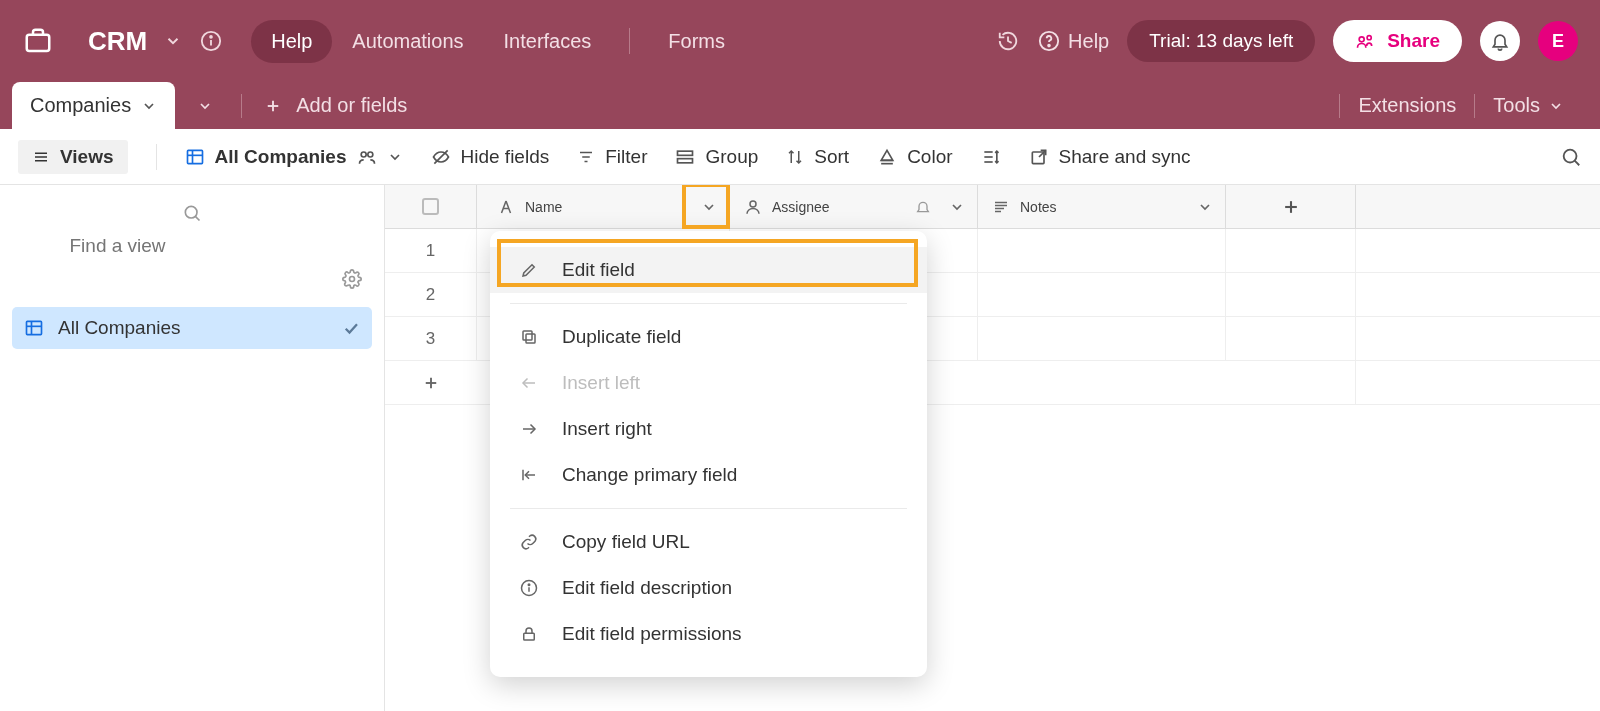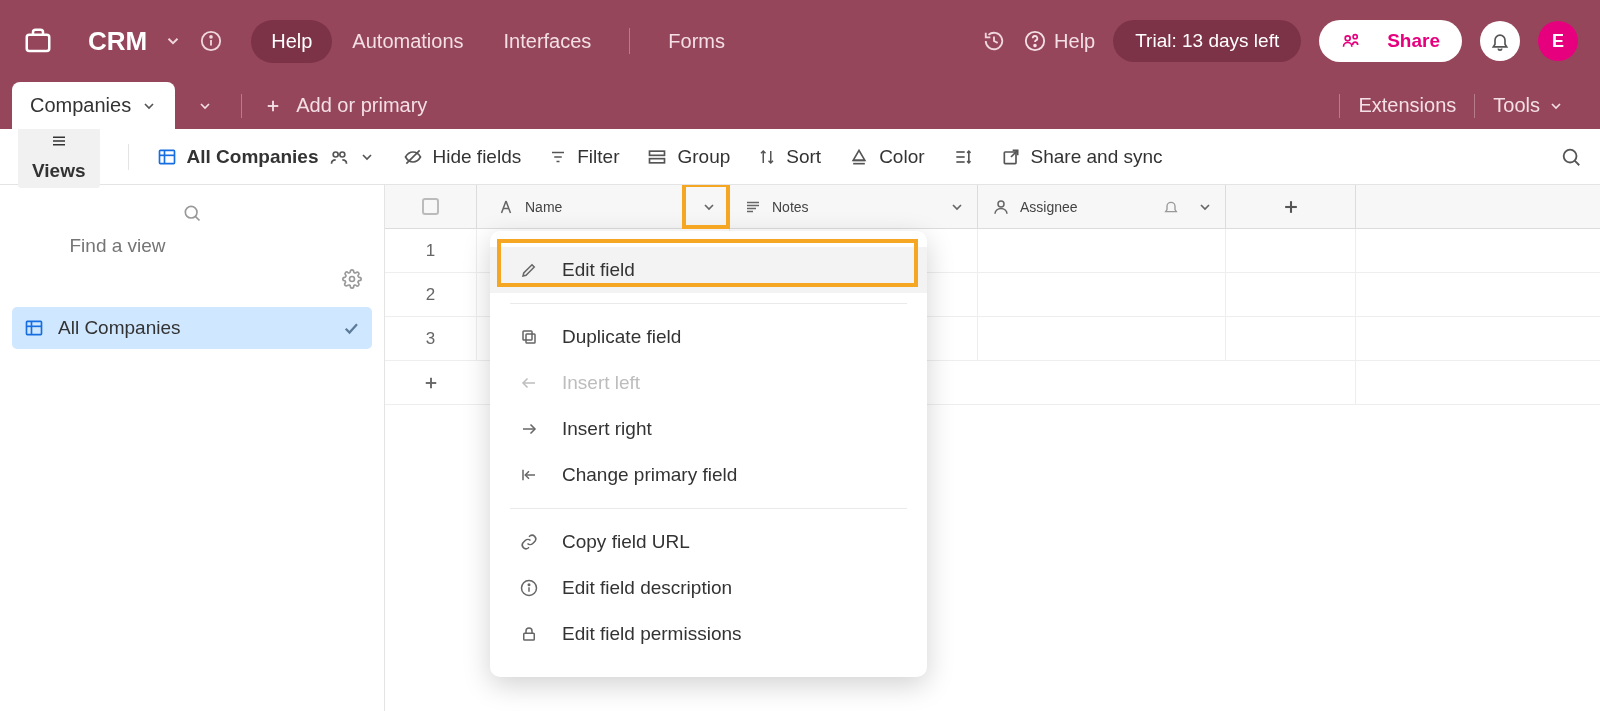--- a/index.html
+++ b/index.html
@@ -7,36 +7,36 @@
   .topbar { background: #96465b; height: 82px; display: flex; align-items: center; padding: 0 22px; gap: 14px; color: #fff; }
   .brand-icon { width: 32px; height: 32px; display:flex; align-items:center; justify-content:center; }
   .brand-title { font-size: 26px; font-weight: 700; color:#fff; margin-left:20px; }
   .top-icon { width: 24px; height: 24px; display:inline-flex; align-items:center; justify-content:center; color:#f0d7dd; }
   .nav-group { display:flex; align-items:center; margin-left: 14px; gap: 0; }
   .nav-pill { padding: 10px 20px; border-radius: 22px; font-size: 20px; color:#f3dfe5; cursor:pointer; }
   .nav-pill.active { background:#7d3347; color:#fff; }
   .nav-sep { width:1px; height:26px; background:#b77b8a; margin: 0 18px; }
   .top-right { margin-left:auto; display:flex; align-items:center; gap:18px; }
   .trial-pill { background:#7d3347; color:#fff; font-size:19px; padding:10px 22px; border-radius:26px; }
-  .share-pill { background:#fff; color:#e6007e; font-size:19px; font-weight:600; padding:10px 22px; border-radius:26px; display:flex; align-items:flex-start; gap:26px; }
+  .share-pill { background:#fff; color:#e6007e; font-size:19px; font-weight:600; padding:10px 22px; border-radius:26px; display:flex; align-items:center; gap:12px; }
   .circle-btn { width:40px; height:40px; border-radius:50%; background:#fff; display:flex; align-items:center; justify-content:center; color:#555; }
   .avatar { width:40px; height:40px; border-radius:50%; background:#e6007e; color:#fff; display:flex; align-items:center; justify-content:center; font-weight:600; font-size:18px; }
   .help-wrap { display:flex; align-items:center; gap:8px; color:#f3dfe5; font-size:20px;text-align:right; }
 
   .tabbar { background:#96465b; height:47px; display:flex; align-items:flex-end; padding-left:12px; position:relative; }
   .tab-active { background:#fff; border-radius:8px 8px 0 0; height:47px; display:flex; align-items:center; padding:0 18px; gap:10px; color:#333; font-size:20px; }
   .tab-chevron-slot { width:60px; height:47px; display:flex; align-items:center; justify-content:center; color:#f3dfe5; }
   .tab-add { display:flex; align-items:center; gap:14px; color:#f3dfe5; font-size:20px; padding:0 16px; height:47px; }
   .tab-sep { width:1px; height:24px; background:#b77b8a; margin:0 6px; align-self:center; }
   .tab-right { margin-left:auto; display:flex; align-items:center; height:47px; padding-right:18px; }
   .tab-right-item { color:#f3dfe5; font-size:20px; padding:0 18px; display:flex; align-items:center; gap:8px; height:47px; }
   .tab-right-sep { width:1px; height:24px; background:#b77b8a; }
 
   .toolbar { height:56px; border-bottom:1px solid #e4e4e4; display:flex; align-items:center; padding:0 18px; gap:28px; font-size:19px; color:#333; }
-  .views-btn { background:#f1f1f1; border-radius:3px; padding:6px 14px; display:flex; align-items:center; gap:10px; font-weight:600;flex-direction:column; }
+  .views-btn { background:#f1f1f1; border-radius:3px; padding:6px 14px; display:flex; align-items:center; gap:10px; font-weight:600; }
   .toolbar-sep { width:1px; height:26px; background:#e4e4e4; }
   .toolbar-item { display:flex; align-items:center; gap:10px; cursor:pointer; }
   .blue-icon { color:#166ee1; }
   .toolbar-right { margin-left:auto; display:flex; align-items:center; }
 
   .body-area { display:flex; height: calc(711px - 82px - 47px - 56px); }
   .sidebar { width:385px; border-right:1px solid #e4e4e4; padding:10px 12px; }
   .find-row { display:flex; align-items:center; gap:12px; color:#999; font-size:19px; padding:8px 10px;flex-direction:column; }
   .find-row .gear { margin-left:auto; color:#999; }
   .view-item { display:flex; align-items:center; gap:14px; background:#cfe7ff; border-radius:5px; padding:10px 12px; margin-top:10px; font-size:19px; color:#333; }
@@ -156,21 +156,21 @@
     <svg width="16" height="16" viewBox="0 0 24 24" fill="none" stroke="currentColor" stroke-width="2.5">
         <polyline points="6 9 12 15 18 9"></polyline>
       </svg>
   </div>
   <div class="tab-sep"></div>
   <div class="tab-add">
     <svg width="18" height="18" viewBox="0 0 24 24" fill="none" stroke="currentColor" stroke-width="2.5">
         <line x1="12" y1="5" x2="12" y2="19"></line>
         <line x1="5" y1="12" x2="19" y2="12"></line>
       </svg>
-    <span>Add or primary</span>
+    <span>Add or fields</span>
   </div>
   <div class="tab-right">
     <div class="tab-right-sep"></div>
     <div class="tab-right-item">
       <span>Extensions</span>
     </div>
     <div class="tab-right-sep"></div>
     <div class="tab-right-item">
       <span>Tools</span>
       <svg width="16" height="16" viewBox="0 0 24 24" fill="none" stroke="currentColor" stroke-width="2.5">
@@ -321,51 +321,51 @@
             <path d="M12 4l6 16"></path>
             <line x1="8" y1="14" x2="16" y2="14"></line>
           </svg>
         <span>Name</span>
         <span class="col-chevron">
           <svg width="16" height="16" viewBox="0 0 24 24" fill="none" stroke="#666" stroke-width="2.5">
               <polyline points="6 9 12 15 18 9"></polyline>
             </svg>
         </span>
       </div>
+      <div class="col col-assignee">
+        <svg width="18" height="18" viewBox="0 0 24 24" fill="none" stroke="#666" stroke-width="2">
+            <circle cx="12" cy="8" r="4"></circle>
+            <path d="M4 21c0-4 3.5-7 8-7s8 3 8 7"></path>
+          </svg>
+        <span>Assignee</span>
+        <span class="col-chevron" style="margin-right:8px">
+          <svg width="16" height="16" viewBox="0 0 24 24" fill="none" stroke="#999" stroke-width="2">
+              <path d="M18 16v-5a6 6 0 1 0-12 0v5l-2 3h16z"></path>
+            </svg>
+        </span>
+        <span style="margin-right:12px">
+          <svg width="16" height="16" viewBox="0 0 24 24" fill="none" stroke="#666" stroke-width="2.5">
+              <polyline points="6 9 12 15 18 9"></polyline>
+            </svg>
+        </span>
+      </div>
       <div class="col col-notes">
         <svg width="18" height="18" viewBox="0 0 24 24" fill="none" stroke="#666" stroke-width="2">
             <line x1="4" y1="6" x2="20" y2="6"></line>
             <line x1="4" y1="10" x2="20" y2="10"></line>
             <line x1="4" y1="14" x2="16" y2="14"></line>
             <line x1="4" y1="18" x2="12" y2="18"></line>
           </svg>
         <span>Notes</span>
         <span class="col-chevron">
           <svg width="16" height="16" viewBox="0 0 24 24" fill="none" stroke="#666" stroke-width="2.5">
               <polyline points="6 9 12 15 18 9"></polyline>
             </svg>
         </span>
       </div>
-      <div class="col col-assignee">
-        <svg width="18" height="18" viewBox="0 0 24 24" fill="none" stroke="#666" stroke-width="2">
-            <circle cx="12" cy="8" r="4"></circle>
-            <path d="M4 21c0-4 3.5-7 8-7s8 3 8 7"></path>
-          </svg>
-        <span>Assignee</span>
-        <span class="col-chevron" style="margin-right:8px">
-          <svg width="16" height="16" viewBox="0 0 24 24" fill="none" stroke="#999" stroke-width="2">
-              <path d="M18 16v-5a6 6 0 1 0-12 0v5l-2 3h16z"></path>
-            </svg>
-        </span>
-        <span style="margin-right:12px">
-          <svg width="16" height="16" viewBox="0 0 24 24" fill="none" stroke="#666" stroke-width="2.5">
-              <polyline points="6 9 12 15 18 9"></polyline>
-            </svg>
-        </span>
-      </div>
       <div class="col col-add">
         <svg width="20" height="20" viewBox="0 0 24 24" fill="none" stroke="#555" stroke-width="2.5">
             <line x1="12" y1="5" x2="12" y2="19"></line>
             <line x1="5" y1="12" x2="19" y2="12"></line>
           </svg>
       </div>
     </div>
 
     <div class="grid-row">
       <div class="rownum">1</div>

